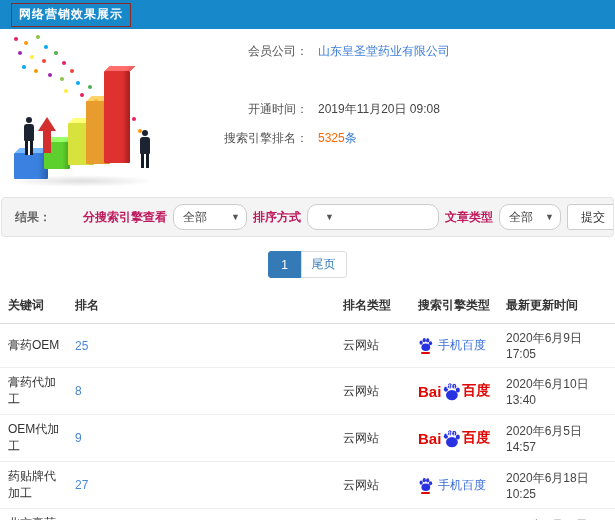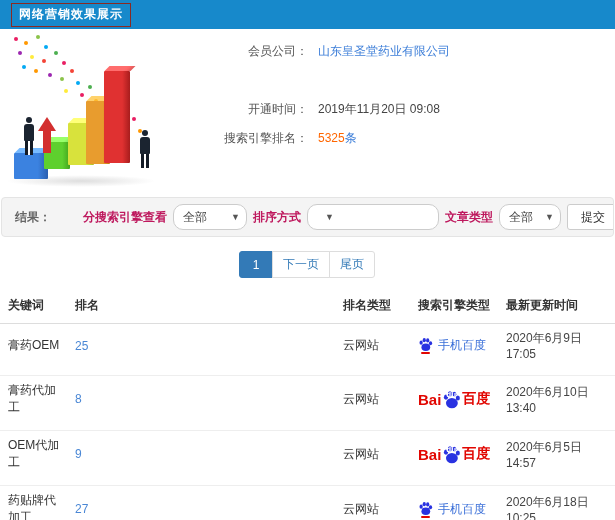--- a/index.html
+++ b/index.html
@@ -71,36 +71,36 @@
   .page-item { min-width:34px; height:27px; display:flex; align-items:center; justify-content:center;
     border:1px solid #ddd; background:#fff; color:#337ab7; padding:0 10px; margin-left:-1px; cursor:pointer; }
   .page-item.active { background:#337ab7; border-color:#337ab7; color:#fff; border-radius:3px 0 0 3px; }
   .page-item.last { border-radius:0 3px 3px 0; }
 
   
   table { width:100%; border-collapse:collapse; table-layout:fixed; }
   col.c1{width:67px;} col.c2{width:268px;} col.c3{width:75px;} col.c4{width:88px;} col.c5{width:117px;}
   th { text-align:left; font-weight:bold; color:#333; padding:9px 0 9px 8px; font-size:12px; }
   thead tr { border-bottom:1px solid #ddd;margin-left:16px; }
-  td { padding:6px 0 14px 8px; color:#333; height:27px; }
+  td { padding:6px 0 6px 8px; color:#333; height:27px; }
   tbody tr { border-bottom:1px solid #eee; }
   .rank-link { color:#4a87d5; }
   .time-cell { color:#444; }
 
   
   .engine-cell { display:flex; align-items:center; }
   .paw { display:inline-block; position:relative; }
   .paw svg { display:block; }
   .mobile-engine { display:flex; align-items:flex-end; gap:5px; color:#3a6fd8; }
   .mobile-paw { position:relative; padding-bottom:2px; }
   .mobile-paw::after { content:""; position:absolute; left:3px; right:3px; bottom:0; height:2px; background:#e10601; border-radius:1px; }
   .baidu-logo { display:flex; align-items:center; font-weight:bold; }
   .baidu-bai { color:#e10601; font-size:15px; letter-spacing:0; }
   .baidu-paw-wrap { position:relative; width:19px; height:19px; margin:0 1px; }
-  .baidu-du { position:absolute; left:4px; top:0; color:#fff; font-size:8px; font-weight:bold; }
+  .baidu-du { position:absolute; left:4px; top:0; color:#fff; font-size:8px; font-weight:normal; }
   .baidu-cn { color:#e10601; font-size:14px; }
 </style>
 </head>
 <body>
 
 <div class="app">
 
   <div class="header">
     <div class="title-annotation">
       <span class="page-title">网络营销效果展示</span>
@@ -162,21 +162,20 @@
       <div class="select select-type">
         <span>全部</span>
         <span class="caret">▼</span>
       </div>
       <button class="submit-btn">提交</button>
     </div>
   </div>
 
   <div class="pagination">
     <div class="page-item active">1</div>
-    <div class="page-item">下一页</div>
     <div class="page-item last">尾页</div>
   </div>
 
   <table>
     <colgroup>
         <col class="c1">
         <col class="c2">
         <col class="c3">
         <col class="c4">
         <col class="c5">

